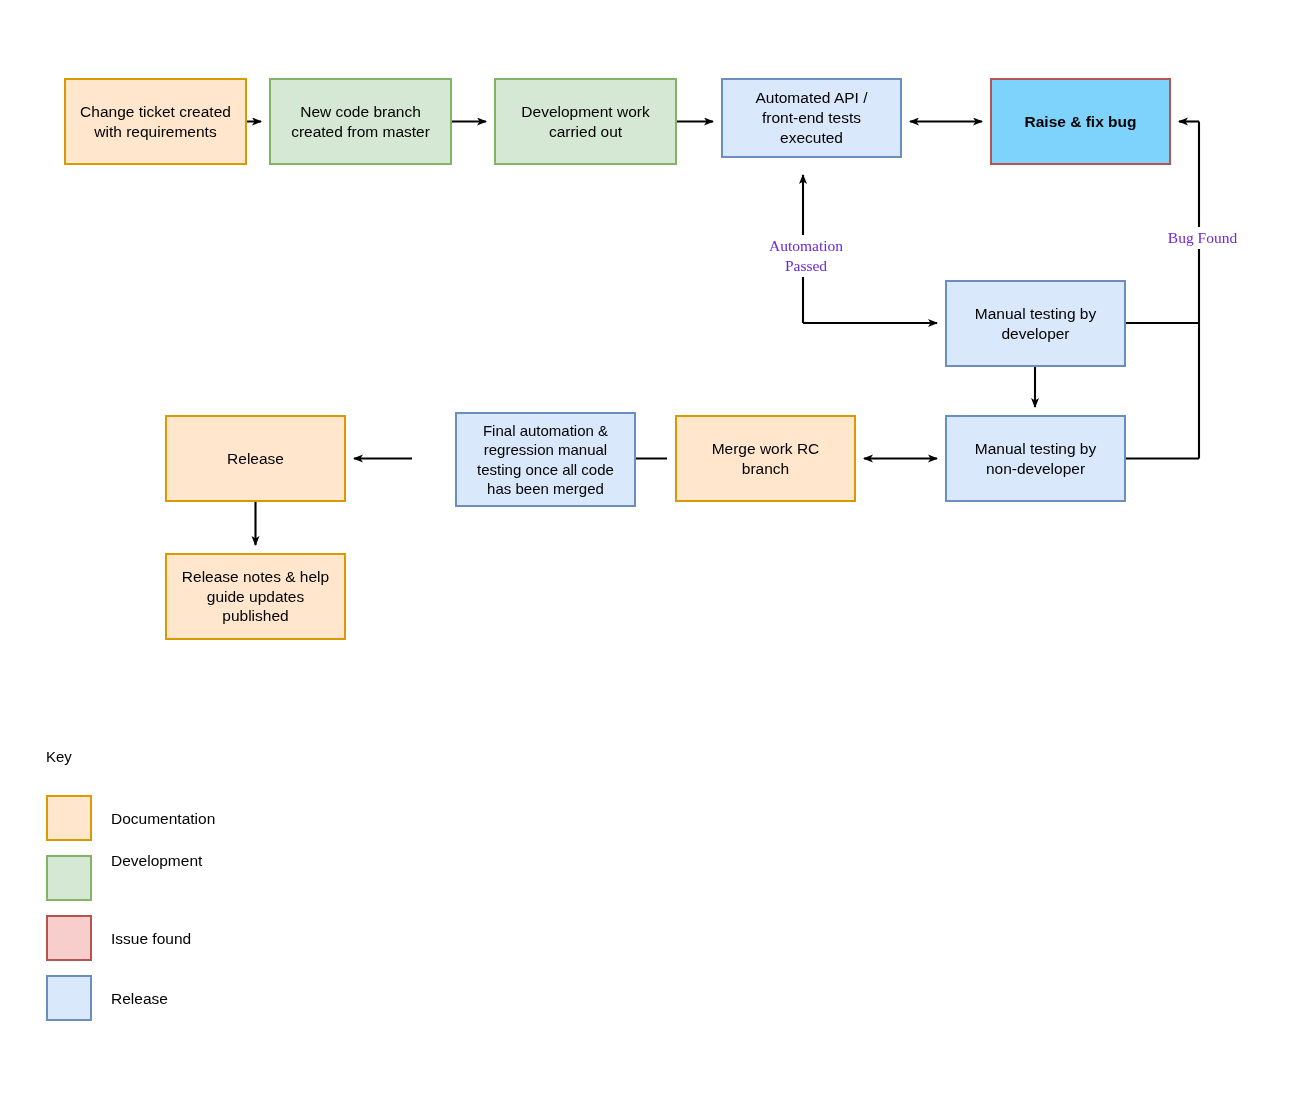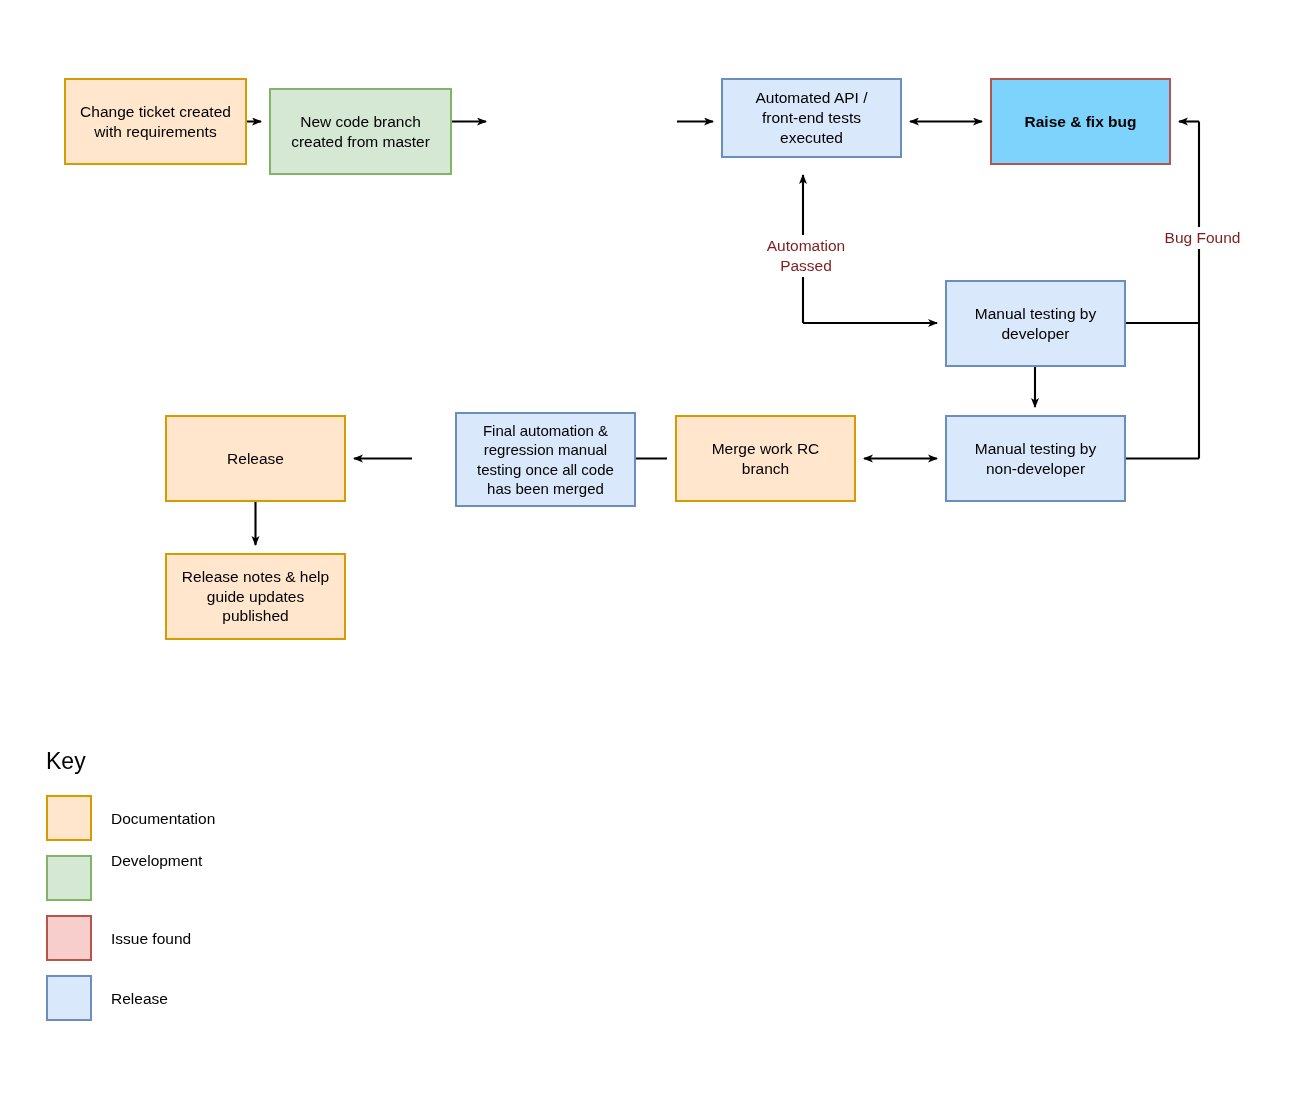--- a/index.html
+++ b/index.html
@@ -32,49 +32,50 @@
     justify-content: center;
     text-align: center;
     font-size: 15.5px;
     line-height: 1.28;
     color: #000000;
     padding: 2px 5px;
     white-space: pre-line;
     z-index: 3;
   }
   .doc  { background: #ffe6cc; border-color: #d79b00; }
-  .dev  { background: #d5e8d4; border-color: #82b366; margin-top: 10px; }
+  .dev  { background: #d5e8d4; border-color: #82b366; }
   .issue{ background: #7dd3fc; border-color: #b85450; font-weight: bold; }
   .test { background: #dae8fc; border-color: #6c8ebf; }
 
   .edge-label {
     position: absolute;
     font-size: 15.5px;
     line-height: 1.3;
     text-align: center;
-    color: #7f1d1d;
+    color: #6d28d9;
     background: #ffffff;
     padding: 1px 3px;
     z-index: 4;
     white-space: pre-line;
+    font-family: Liberation Serif, serif;
   }
   svg.wires {
     position: absolute;
     left: 0;
     top: 0;
     width: 1293px;
     height: 1098px;
     z-index: 1;
     overflow: visible;
   }
   .key-title {
     position: absolute;
     left: 46px;
     top: 748px;
-    font-size: 23px;
+    font-size: 15px;
     color: #000000;
     z-index: 3;
   }
   .swatch {
     position: absolute;
     width: 46px;
     height: 46px;
     box-sizing: border-box;
     border-width: 2px;
     border-style: solid;
@@ -123,20 +124,22 @@
       <path d="M667,458.5 L609,458.5" marker-end="url(#ah)"></path>
       <path d="M412,458.5 L354,458.5" marker-end="url(#ah)"></path>
       <path d="M255.5,502 L255.5,545" marker-end="url(#ah)"></path>
     </g>
   </svg>
 
   <div class="node doc" style="left:44px;  top:78px;  width:183px; height:87px;margin-left:20px;">Change ticket created
 with requirements</div>
   <div class="node dev" style="left:269px; top:78px;  width:183px; height:87px;">New code branch
 created from master</div>
+  <div class="node dev" style="left:494px; top:78px;  width:183px; height:87px;">Development work
+carried out</div>
   <div class="node test" style="left:721px; top:78px;  width:181px; height:80px;">Automated API /
 front-end tests
 executed</div>
   <div class="node issue" style="left:990px; top:78px;  width:181px; height:87px;">Raise &amp; fix bug</div>
   <div class="node test" style="left:945px; top:280px; width:181px; height:87px;">Manual testing by
 developer</div>
   <div class="node test" style="left:945px; top:415px; width:181px; height:87px;">Manual testing by
 non-developer</div>
   <div class="node doc" style="left:675px; top:415px; width:181px; height:87px;">Merge work RC
 branch</div>

